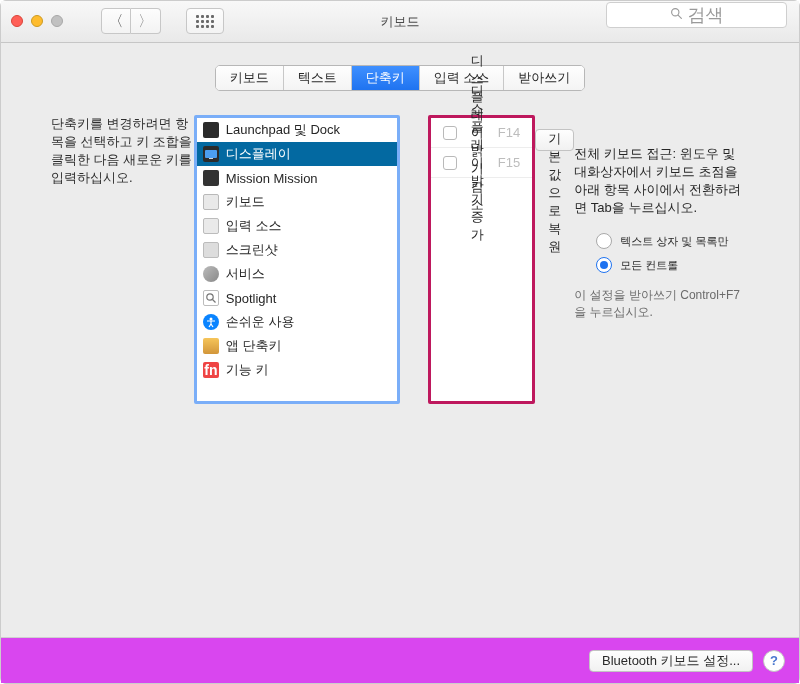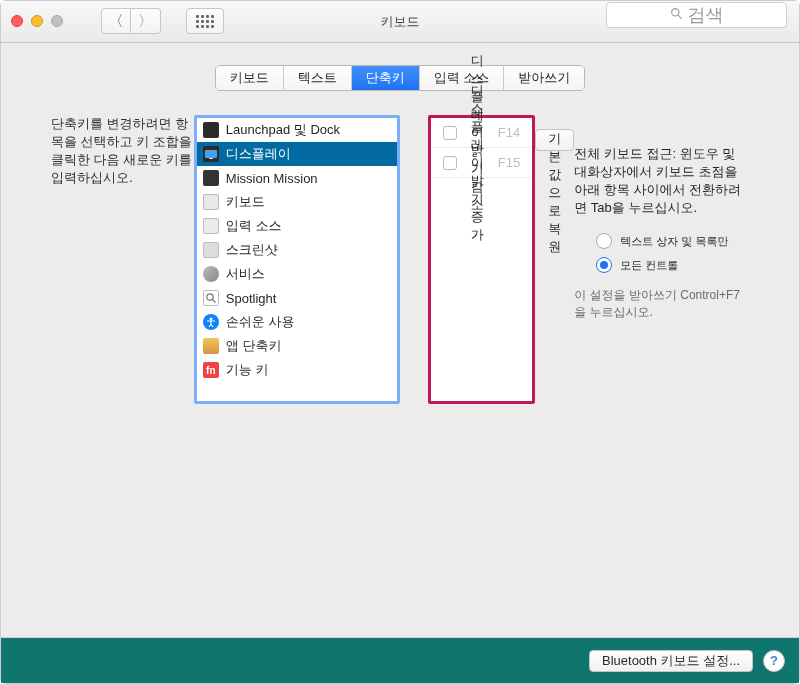--- a/index.html
+++ b/index.html
@@ -52,36 +52,36 @@
   .ic.dark{background:#2b2b2b;}
   .ic.mc{background:#333;display:grid;grid-template-columns:1fr 1fr;grid-template-rows:1fr 1fr;gap:1px;padding:1px;}
   .ic.mc span{background:#5aa0ff;}
   .ic.kbd{background:#e9e9e9;border:1px solid #b9b9b9;}
   .ic.input{background:#eaeaea;border:1px solid #bcbcbc;}
   .ic.shot{background:#ddd;border:1px solid #bcbcbc;position:relative;}
   .ic.svc{background:linear-gradient(135deg,#bbb,#888);border-radius:50%;}
   .ic.spot{background:#fff;border:1px solid #bcbcbc;position:relative;}
   .ic.acc{background:#0a84ff;border-radius:50%;}
   .ic.app{background:linear-gradient(#f6c55a,#d2963a);}
-  .ic.fn{background:#ef4444;font-size:10px;font-weight:600;}
+  .ic.fn{background:#ef4444;font-size:14px;font-weight:600;}
   .detailbox{flex:1;height:289px;border:3px solid #be185d;border-radius:2px;background:#fff;}
   .drow{height:30px;display:flex;align-items:center;padding:0 12px;border-bottom:1px solid #ededed;gap:14px;}
   .chk{width:14px;height:14px;border:1px solid #b9b9b9;border-radius:3px;background:#fff;flex-shrink:0;}
   .drow .lbl{flex:1;font-size:13px;}
   .drow .key{color:#bdbdbd;font-size:13px;}
   .restore-row{display:flex;justify-content:flex-end;margin-top:14px;}
   .mac-btn{height:22px;padding:0 12px;border:1px solid #c3c3c3;border-radius:4px;background:linear-gradient(#fefefe,#f1f1f1);font-size:13px;color:#2a2a2a;}
   .fkarea{margin-top:30px;}
   .fk-instr{font-size:13px;margin-bottom:12px;}
   .radio-row{display:flex;align-items:center;gap:8px;margin-left:22px;height:24px;font-size:11px;}
   .radio{width:16px;height:16px;border:1px solid #a9a9a9;border-radius:50%;background:#fff;display:flex;align-items:center;justify-content:center;}
   .radio.on{border-color:#1f73f0;}
   .radio.on::after{content:"";width:8px;height:8px;border-radius:50%;background:#1f73f0;}
   .radio-hint{font-size:12px;color:#6b6b6b;margin-left:0;margin-top:10px;}
-  .footer{height:46px;border-top:1px solid #cfcfcf;background:#0f766e;display:flex;align-items:center;justify-content:flex-end;padding-right:14px;gap:10px;}
+  .footer{height:46px;border-top:1px solid #cfcfcf;background:#d946ef;display:flex;align-items:center;justify-content:flex-end;padding-right:14px;gap:10px;}
   .help{width:22px;height:22px;border:1px solid #c3c3c3;border-radius:50%;background:#fff;display:flex;align-items:center;justify-content:center;color:#4a78cf;font-size:13px;font-weight:600;}
 </style>
 </head>
 <body>
 
 <div class="window">
 
   <div class="titlebar">
     <div class="traffic">
       <div class="dot red"></div>

